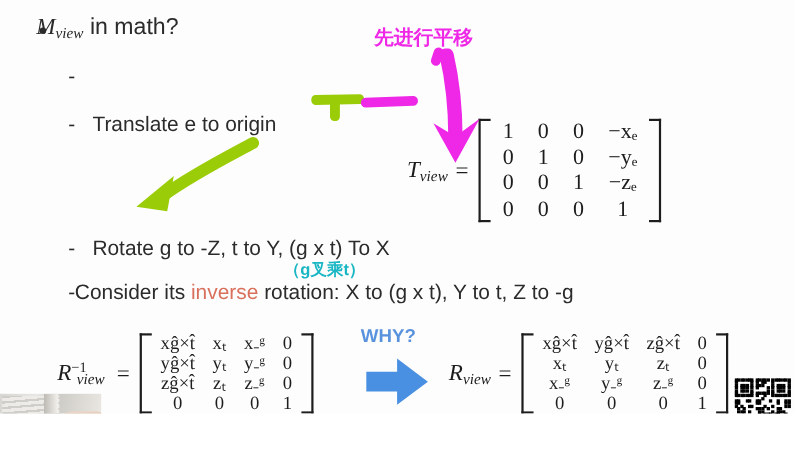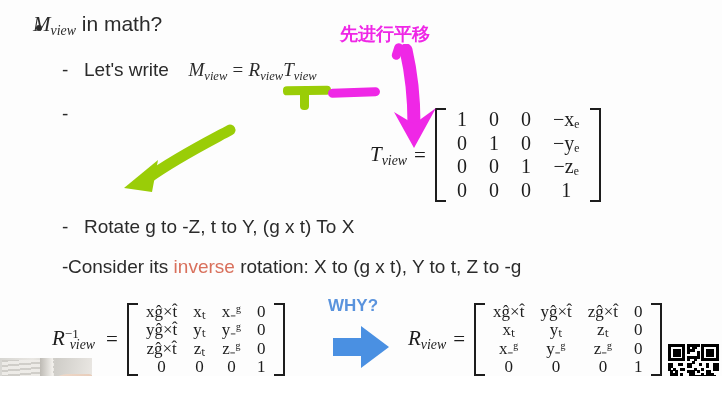--- a/index.html
+++ b/index.html
@@ -126,29 +126,23 @@
 <body>
 
 <div id="slide">
 
   <span id="bullet-dot"></span>
   <div class="txt" id="bullet-line">
     <span class="mi">M</span><span class="mi sub">view</span><span> in math?</span>
   </div>
 
   <div class="dash" style="left:62px;top:59px;">-</div>
-  <div class="txt" id="line-letswrite" style="left:84px;">
-    <span>Let's write</span>
-    <span style="display:inline-block;width:9px;"></span>
-    <span class="mi">M</span><span class="mi sub">view</span>
-    <span class="mr">=</span>
-    <span class="mi">R</span><span class="mi sub">view</span><span class="mi">T</span><span class="mi sub">view</span>
-  </div>
 
   <div class="dash" style="left:62px;top:103px;">-</div>
+  <div class="txt" id="line-translate" style="left:84px;">Translate e to origin</div>
 
   <div class="dash" style="left:62px;top:216px;">-</div>
   <div class="txt" id="line-rotate" style="left:84px;">Rotate g to -Z, t to Y, (g x t) To X</div>
 
   <div class="dash" style="left:62px;top:256px;">-</div>
   <div class="txt" id="line-consider" style="left:68px;">
     <span>Consider its </span><span class="inverse-word">inverse</span><span> rotation: X to (g x t), Y to t, Z to -g</span>
   </div>
 
   <div class="matrix-wrap" id="tview-matrix">
@@ -271,20 +265,21 @@
     <path d="M20 6 C 26 32, 28 56, 28 80" stroke="#ef27e6" stroke-width="13" fill="none" stroke-linecap="round"></path>
     <path d="M8 68 L28 104 L50 64 L28 80 Z" fill="#ef27e6"></path>
   </svg>
 
   <svg class="ink" id="ink-green-arrow" width="125" height="78" viewBox="0 0 125 78">
     <path d="M112 8 C 86 22, 58 36, 30 56" stroke="#9acd07" stroke-width="11" fill="none" stroke-linecap="round"></path>
     <path d="M6 66 L40 38 L34 70 Z" fill="#9acd07"></path>
   </svg>
 
   <div class="anno" id="anno-magenta-text">先进行平移</div>
+  <div class="anno" id="anno-cyan-text">（g叉乘t）</div>
   <div class="anno" id="anno-why">WHY?</div>
 
   <svg class="ink" id="blue-arrow" width="62" height="48" viewBox="0 0 62 48">
     <path d="M2 15 L30 15 L30 3 L58 24 L30 45 L30 33 L2 33 Z" fill="#4a90e2"></path>
   </svg>
 
   <div id="webcam">
     <div id="webcam-blinds"></div>
     <div id="webcam-edge"></div>
     <div id="webcam-person"></div>

